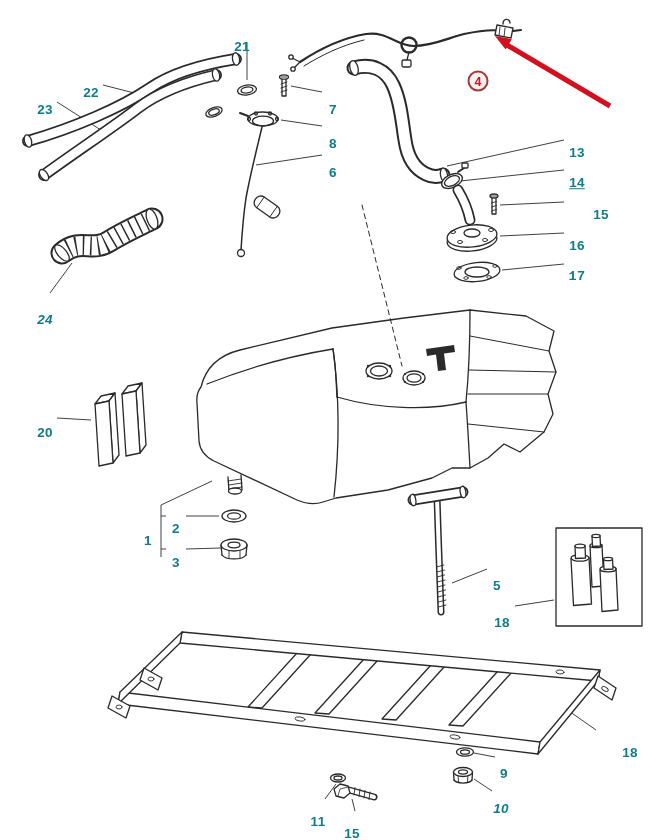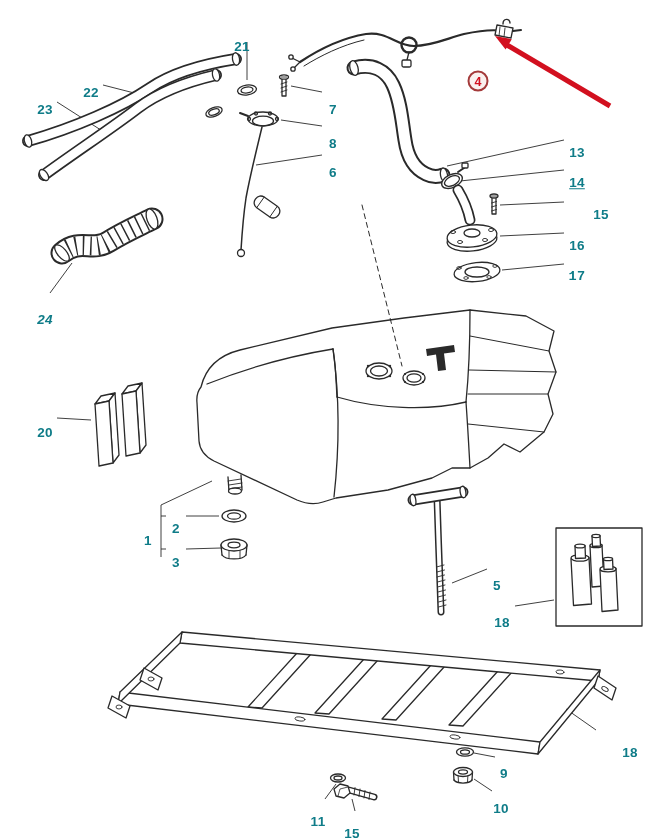--- a/index.html
+++ b/index.html
@@ -318,19 +318,19 @@
       <span class="part-label" style="left: 577px; top: 261px; font-family: Liberation Mono, monospace;">17</span>
       <span class="part-label" style="left: 45px; top: 304px; font-style: italic;">24</span>
       <span class="part-label" style="left: 45px; top: 417px;">20</span>
       <span class="part-label" style="left: 148px; top: 525px;">1</span>
       <span class="part-label" style="left: 176px; top: 513px;">2</span>
       <span class="part-label" style="left: 176px; top: 547px;">3</span>
       <span class="part-label" style="left: 497px; top: 570px;">5</span>
       <span class="part-label" style="left: 502px; top: 607px;">18</span>
       <span class="part-label" style="left: 604px; top: 737px; margin-left: 26px;">18</span>
       <span class="part-label" style="left: 504px; top: 758px;">9</span>
-      <span class="part-label" style="left: 501px; top: 793px;">10</span>
+      <span class="part-label" style="left: 501px; top: 793px; font-style: italic;">10</span>
       <span class="part-label" style="left: 318px; top: 806px;">11</span>
       <span class="part-label" style="left: 352px; top: 818px;">15</span>
     </div>
 
   <span class="hl-label" style="left: 478px; top: 81px;">4</span>
 </div>
 
 </body></html>

